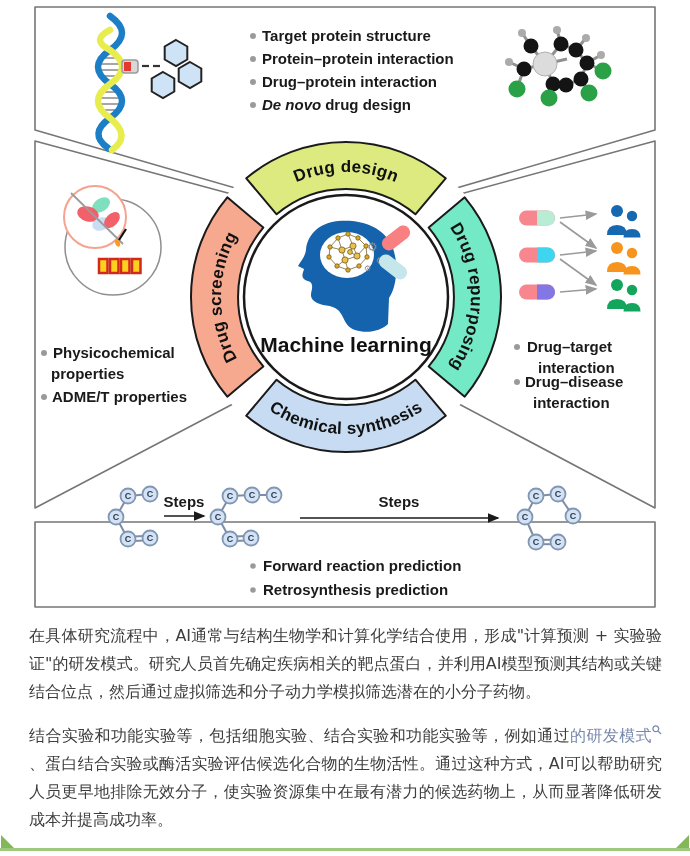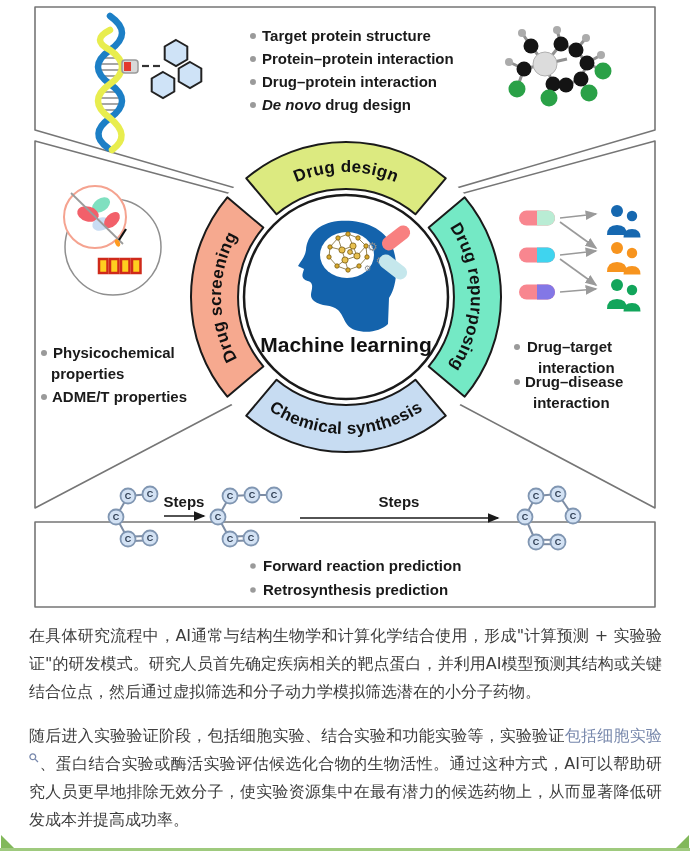--- a/index.html
+++ b/index.html
@@ -363,21 +363,21 @@
     <text x="399" y="507" text-anchor="middle" font-size="15" font-weight="bold" fill="#1a1a1a">Steps</text>
     <circle cx="253" cy="566" r="2.8" fill="#9a9a9a"></circle>
     <text class="blt" x="263" y="571">Forward reaction prediction</text>
     <circle cx="253" cy="590" r="2.8" fill="#9a9a9a"></circle>
     <text class="blt" x="263" y="595">Retrosynthesis prediction</text>
   </g>
 </svg>
 
 <div class="article">
   <p class="first"><span>在具体研究流程中，AI通常与结构生物学和计算化学结合使用，形成"计算预测 + 实验验证"的研发模式。研究人员首先确定疾病相关的靶点蛋白，并利用AI模型预测其结构或关键结合位点，然后通过虚拟筛选和分子动力学模拟筛选潜在的小分子药物。</span></p>
-  <p><span>随后进入实验验证阶段，包括细胞实验、结合实验和功能实验等，实验验证</span><a class="cite"><span>包括细胞实验</span><sup><svg width="10" height="10" viewBox="0 0 10 10">
+  <p><span>结合实验和功能实验等，包括细胞实验、结合实验和功能实验等，例如通过</span><a class="cite"><span>的研发模式</span><sup><svg width="10" height="10" viewBox="0 0 10 10">
               <circle cx="3.8" cy="3.8" r="2.9" fill="none" stroke="#7888ac" stroke-width="1.3"></circle>
               <line x1="6.1" y1="6.1" x2="9" y2="9" stroke="#7888ac" stroke-width="1.3"></line>
             </svg></sup></a><span>、蛋白结合实验或酶活实验评估候选化合物的生物活性。通过这种方式，AI可以帮助研究人员更早地排除无效分子，使实验资源集中在最有潜力的候选药物上，从而显著降低研发成本并提高成功率。</span></p>
 </div>
 
 <div class="sel-tri-l"></div>
 <div class="sel-tri-r"></div>
 <div class="sel-bar"></div>
 
 </div>

